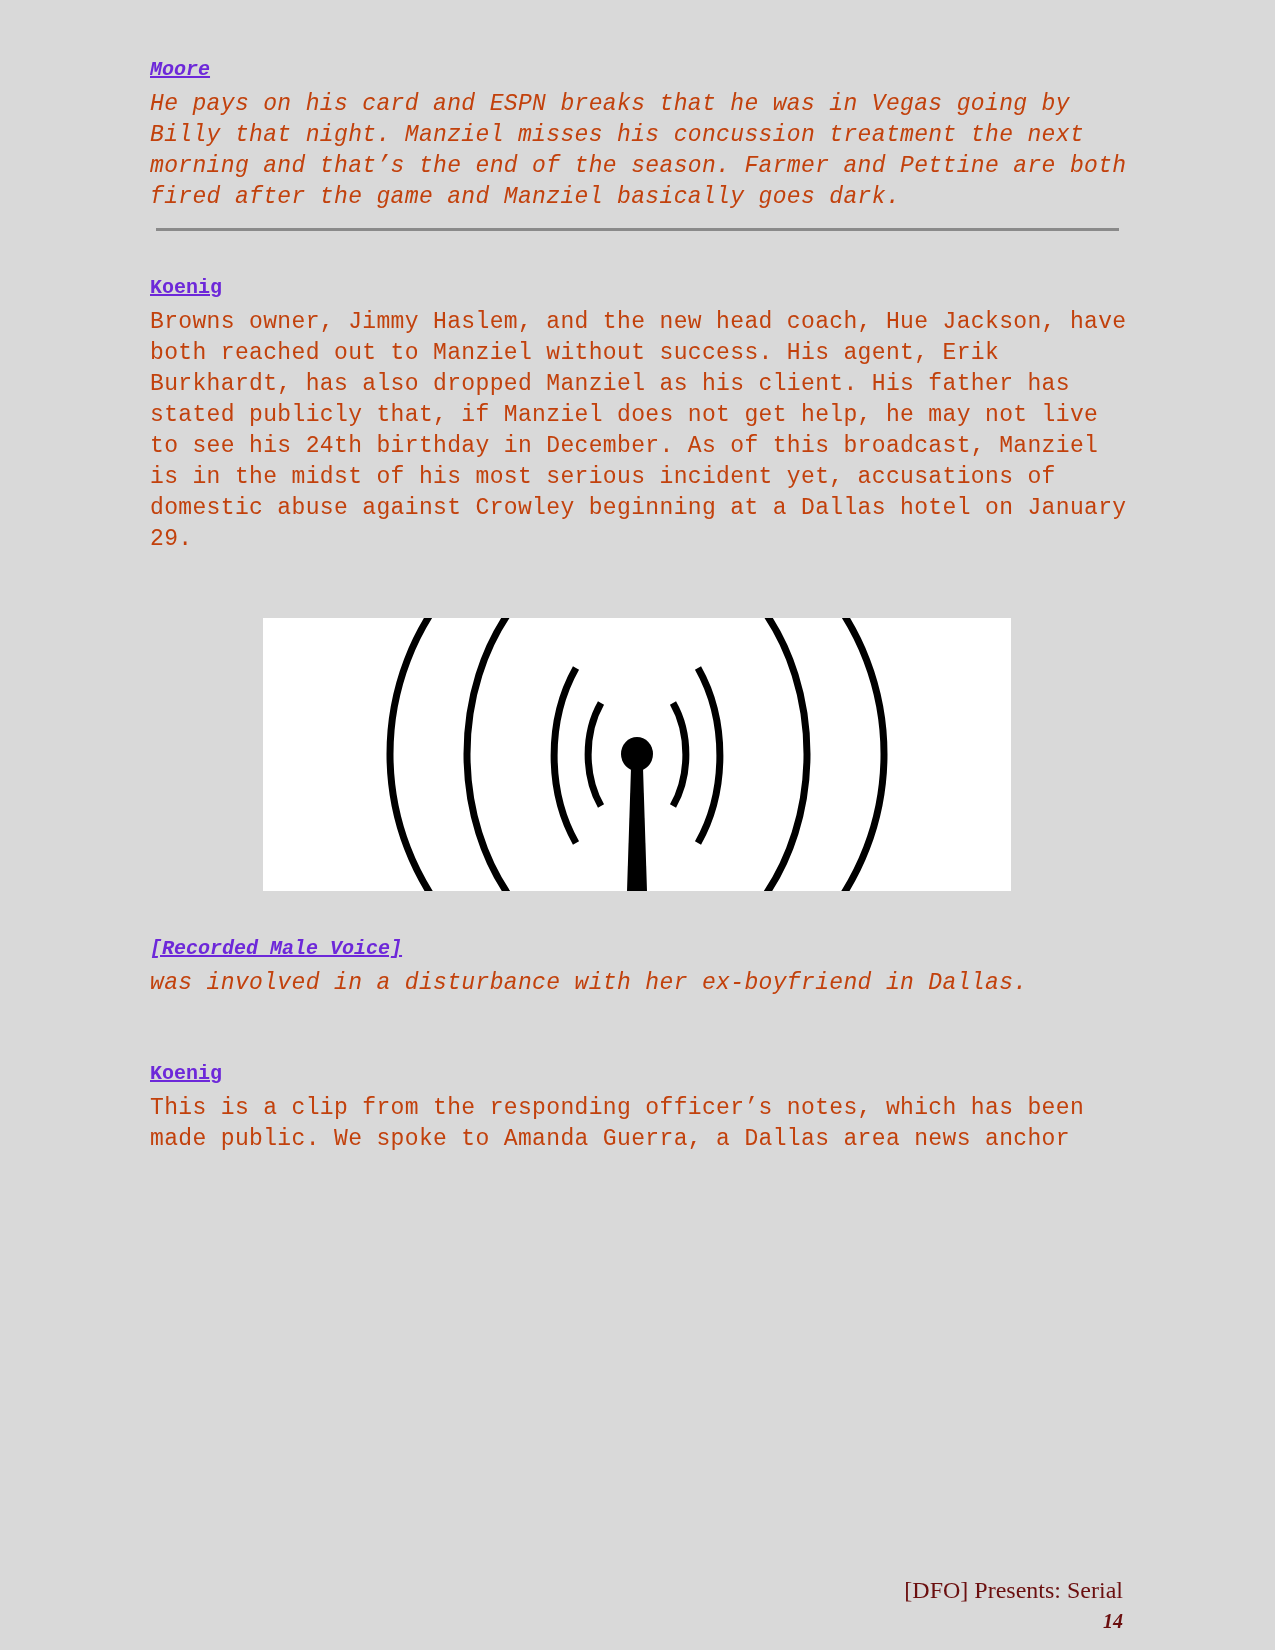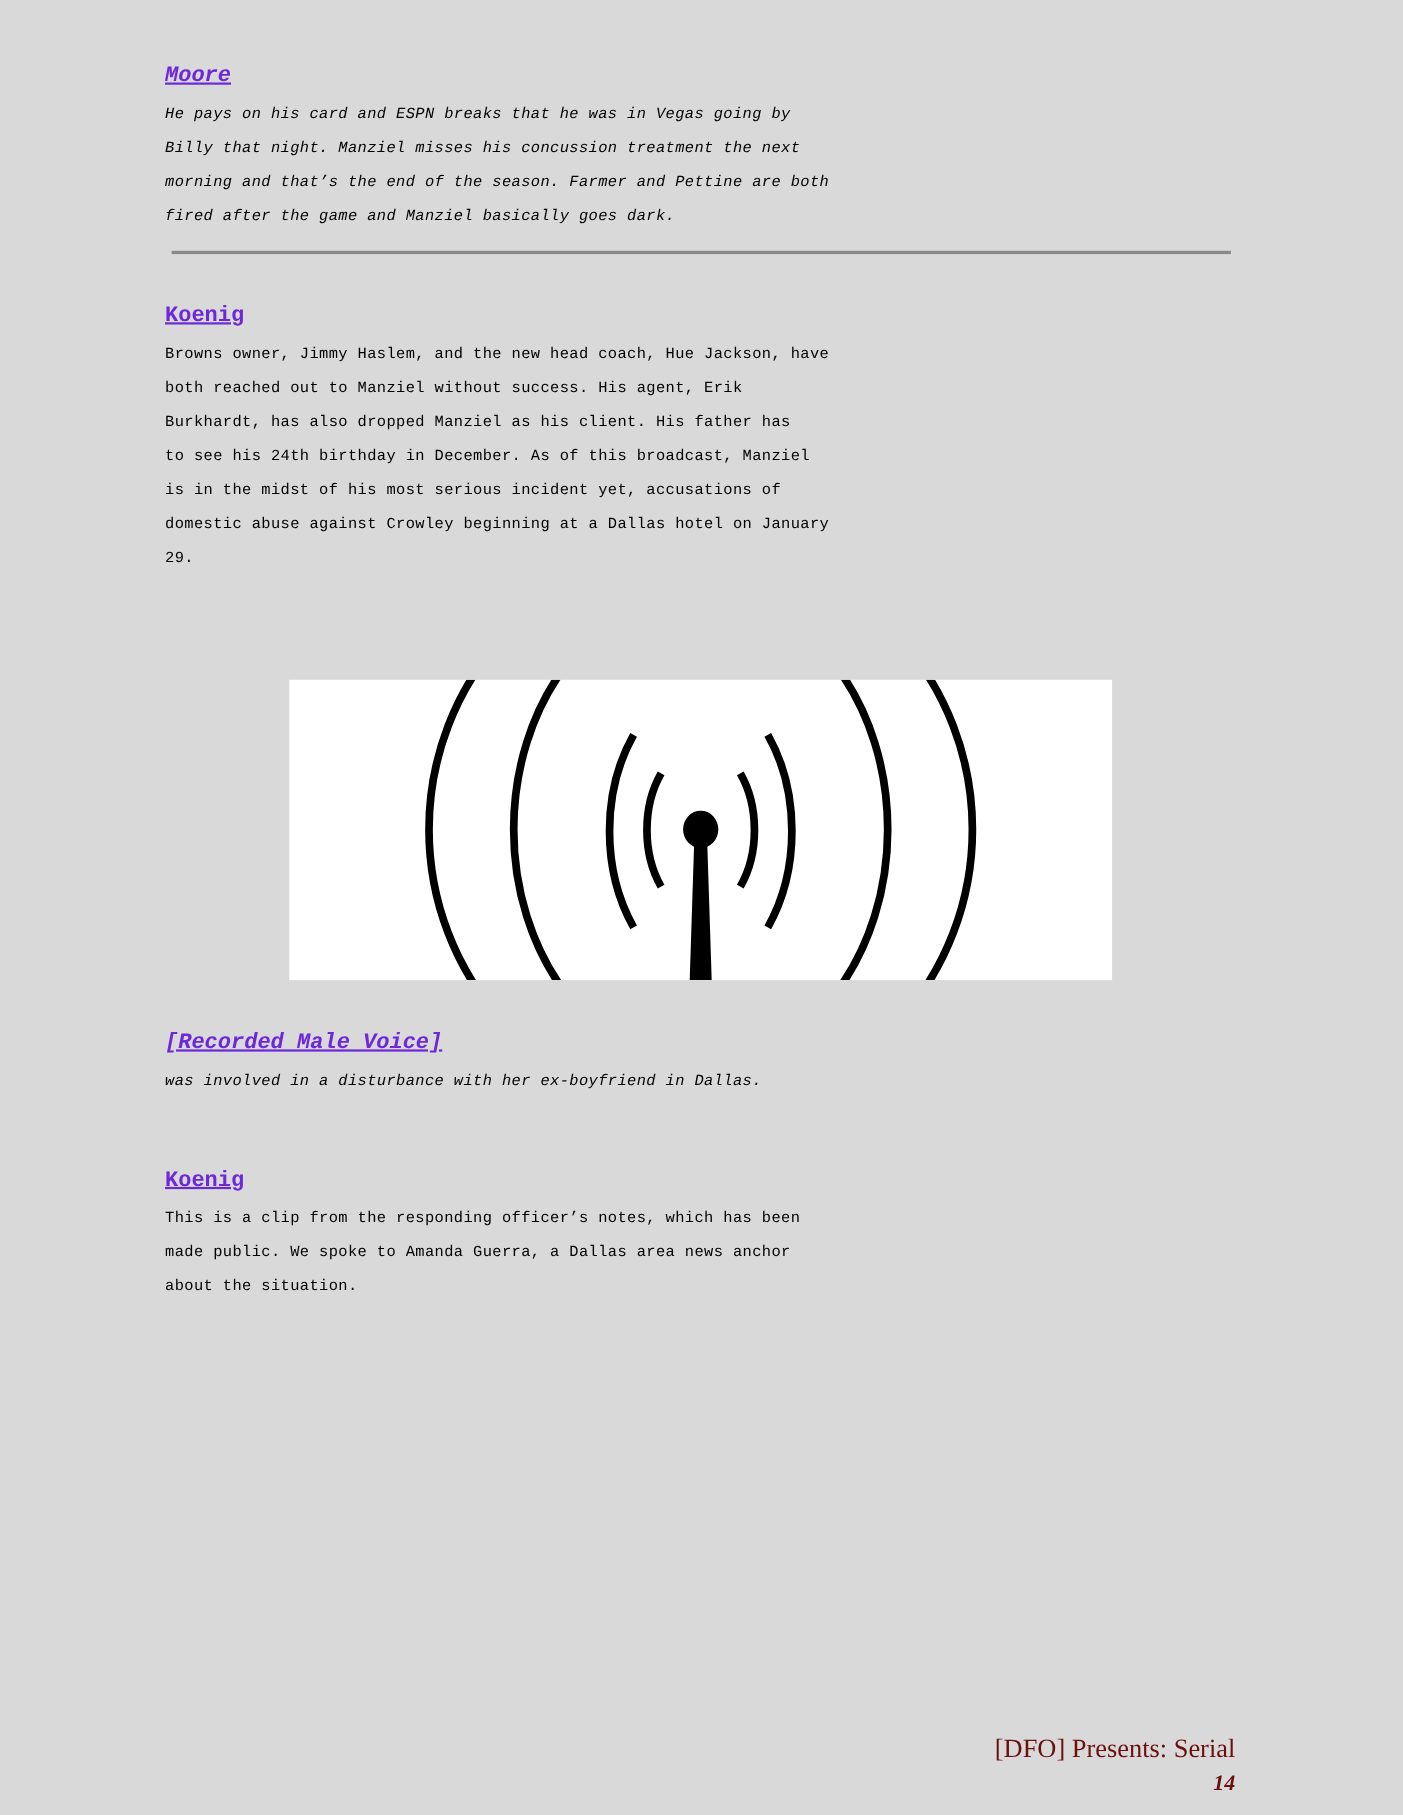--- a/index.html
+++ b/index.html
@@ -18,25 +18,25 @@
     font-weight: bold;
     text-decoration: underline;
     text-decoration-thickness: 2px;
     color: #6d28d9;
     line-height: 24px;
     white-space: nowrap;
   }
   .speaker.italic { font-style: italic; }
   .para {
     font-family: "Liberation Mono", monospace;
-    font-size: 14px;
+    font-size: 23px;
     line-height: 31px;
     letter-spacing: 0.35px;
     margin-top: 7px;
-    color: #000000;
+    color: #c2410c;
   }
   .para .ln { display: block; white-space: pre; }
   .para.italic { font-style: italic; }
   .rule {
     position: absolute; left: 156px; width: 963px; top: 228px;
     height: 3px; background: #8a8a8a;
   }
   .figure {
     position: absolute; left: 263px; top: 618px;
     width: 748px; height: 273px; background: #fff; overflow: hidden;
@@ -63,20 +63,21 @@
 </div>
 
 <div class="rule"></div>
 
 <div class="block" style="top:276px;">
   <div class="speaker">Koenig</div>
   <div class="para">
     <span class="ln">Browns owner, Jimmy Haslem, and the new head coach, Hue Jackson, have</span>
     <span class="ln">both reached out to Manziel without success. His agent, Erik</span>
     <span class="ln">Burkhardt, has also dropped Manziel as his client. His father has</span>
+    <span class="ln">stated publicly that, if Manziel does not get help, he may not live</span>
     <span class="ln">to see his 24th birthday in December. As of this broadcast, Manziel</span>
     <span class="ln">is in the midst of his most serious incident yet, accusations of</span>
     <span class="ln">domestic abuse against Crowley beginning at a Dallas hotel on January</span>
     <span class="ln">29.</span>
   </div>
 </div>
 
 <div class="figure">
   <svg width="748" height="273" viewBox="0 0 748 273">
     <g fill="none" stroke="#000" stroke-width="7">
@@ -97,20 +98,19 @@
   <div class="para italic">
     <span class="ln">was involved in a disturbance with her ex-boyfriend in Dallas.</span>
   </div>
 </div>
 
 <div class="block" style="top:1062px;">
   <div class="speaker">Koenig</div>
   <div class="para">
     <span class="ln">This is a clip from the responding officer’s notes, which has been</span>
     <span class="ln">made public. We spoke to Amanda Guerra, a Dallas area news anchor</span>
-    <span class="ln">about the situation.</span>
   </div>
 </div>
 
 <div class="footer">
   <div class="title">[DFO] Presents: Serial</div>
   <div class="page">14</div>
 </div>
 
 </body></html>

